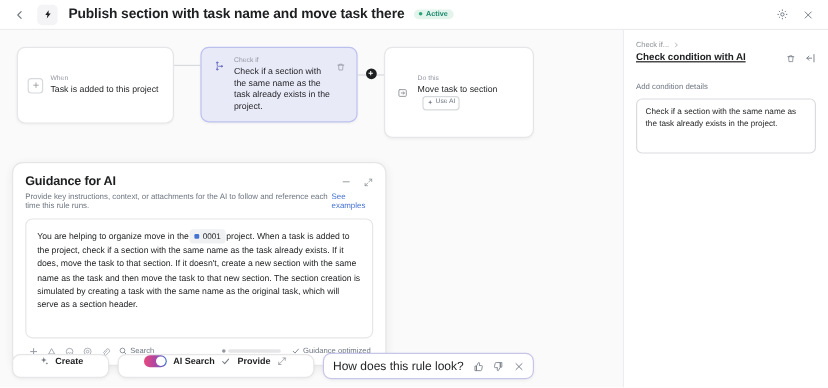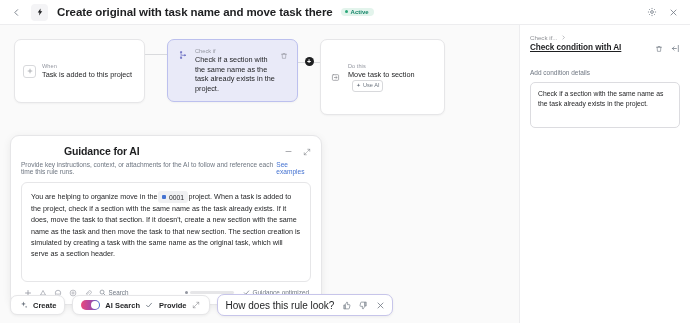--- a/index.html
+++ b/index.html
@@ -94,21 +94,21 @@
     line-height: 1; position: relative; z-index: 2; cursor: pointer; font-weight: 700;
   }
 
   
   .guidance {
     position: absolute; top: 110px; left: 10px; width: 312px; height: 170px;
     background: #fff; border: 1px solid #e6e6e8; border-radius: 9px;
     box-shadow: 0 2px 8px rgba(0,0,0,0.07);
     display: flex; flex-direction: column; padding: 9px 10px 7px 10px;
   }
-  .g-head { display: flex; align-items: flex-start; margin-left: 43px; }
+  .g-head { display: flex; align-items: flex-start; }
   .g-title { font-size: 10.5px; font-weight: 700; letter-spacing: -0.15px; color: #1e1f21; }
   .g-head-right { margin-left: auto; display: flex; align-items: center; gap: 9px; padding-top: 2px; }
   .g-min, .g-exp { width: 9px; height: 9px; color: #8d8f94; cursor: pointer; display: flex; align-items: center; justify-content: center; }
   .g-subrow { display: flex; align-items: baseline; margin-top: 4px; }
   .g-sub { font-size: 6.6px; color: #6f7782; letter-spacing: -0.03px; }
   .g-examples { margin-left: auto; font-size: 6.6px; color: #4573d2; cursor: pointer; }
   .g-editor {
     margin-top: 7px; flex: 1 1 auto; border: 1px solid #e6e6e8; border-radius: 6px;
     padding: 8px 9px; overflow: hidden; background: #fff;
   }
@@ -128,21 +128,21 @@
   .g-slider-knob { width: 3px; height: 3px; border-radius: 50%; background: #9396a0; }
   .g-slider-track { width: 44px; height: 2.5px; border-radius: 2px; background: #e6e6e8; }
   .g-optimized { display: inline-flex; align-items: center; gap: 3px; font-size: 6.4px; color: #6f7782; }
 
   
   .bottombar {
     position: absolute; bottom: 7px; left: 10px; display: flex; align-items: center; gap: 7px;
   }
   .pill {
     background: #fff; border: 1px solid #e6e6e8; border-radius: 7px; height: 20px;
-    display: flex; align-items: center; padding: 0 8px; gap: 5px;
+    display: flex; align-items: flex-start; padding: 0 21px; gap: 5px;
     box-shadow: 0 1px 3px rgba(0,0,0,0.06);
   }
   .pill-label { font-size: 7.5px; font-weight: 600; color: #1e1f21; }
   .pill-ico { width: 9px; height: 9px; color: #6f7782; display:flex; align-items:center; justify-content:center;}
   .toggle {
     width: 19px; height: 10px; border-radius: 6px; position: relative;
     background: linear-gradient(90deg,#e8497c 0%, #b4459f 45%, #4573d2 100%);
     cursor: pointer; flex: 0 0 19px;
   }
   .toggle-knob {
@@ -185,21 +185,21 @@
     <div class="back-btn">
       <svg width="9" height="9" viewBox="0 0 16 16" fill="none" stroke="currentColor" stroke-width="1.6" stroke-linecap="round" stroke-linejoin="round">
           <path d="M10 3L5 8l5 5"></path>
         </svg>
     </div>
     <div class="bolt-btn">
       <svg width="8" height="8" viewBox="0 0 16 16" fill="#1e1f21">
           <path d="M9 1L3.5 9H7l-1 6 6.5-8.5H9L9 1z"></path>
         </svg>
     </div>
-    <div class="rule-title">Create original with task name and move task there</div>
+    <div class="rule-title">Publish section with task name and move task there</div>
     <div class="active-badge">
       <span class="active-dot"></span>
       <span>Active</span>
     </div>
     <div class="topbar-right">
       <div class="gear-btn">
         <svg width="10" height="10" viewBox="0 0 16 16" fill="none" stroke="currentColor" stroke-width="1.3">
             <circle cx="8" cy="8" r="2.2"></circle>
             <path d="M8 1.5v1.8M8 12.7v1.8M14.5 8h-1.8M3.3 8H1.5M12.6 3.4l-1.3 1.3M4.7 11.3l-1.3 1.3M12.6 12.6l-1.3-1.3M4.7 4.7L3.4 3.4"></path>
           </svg>

